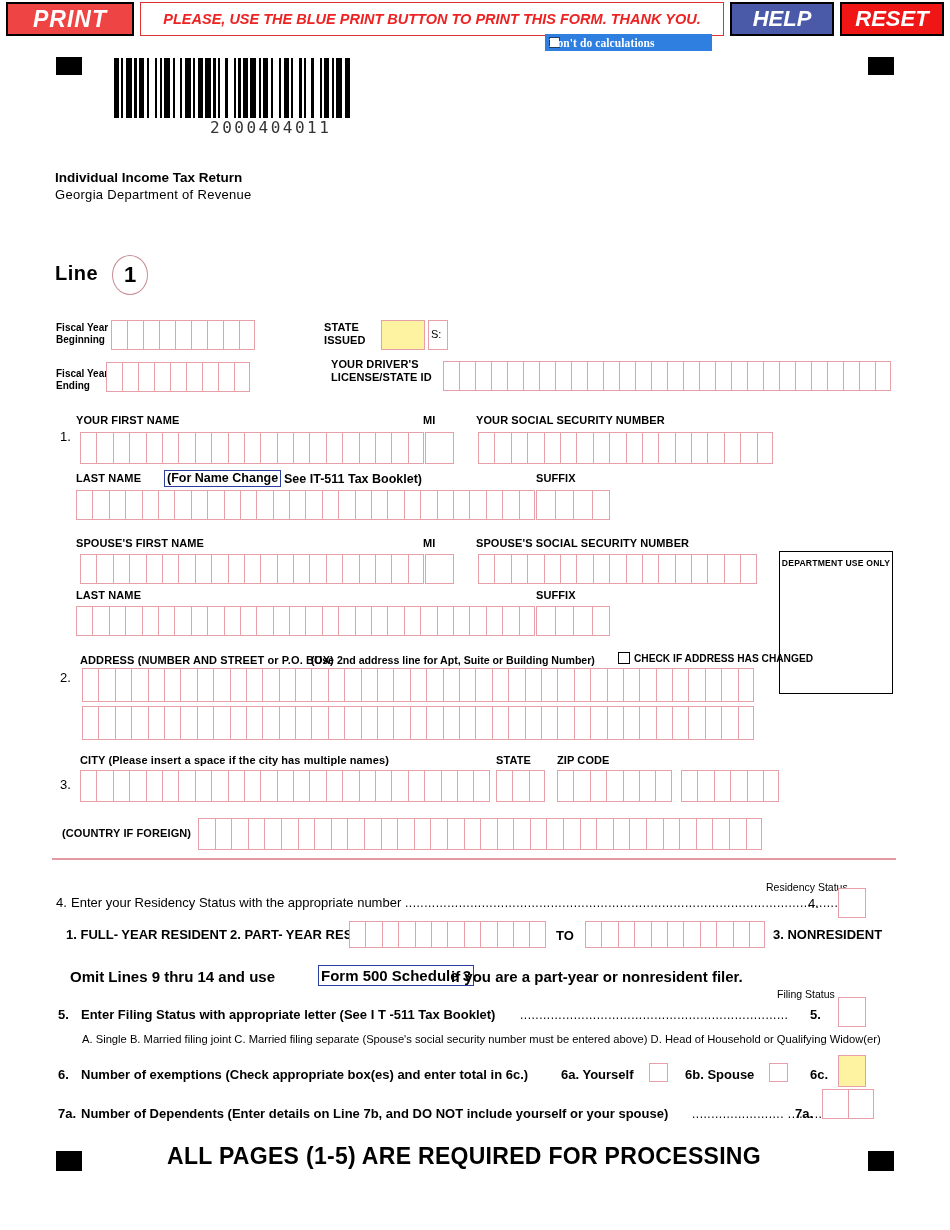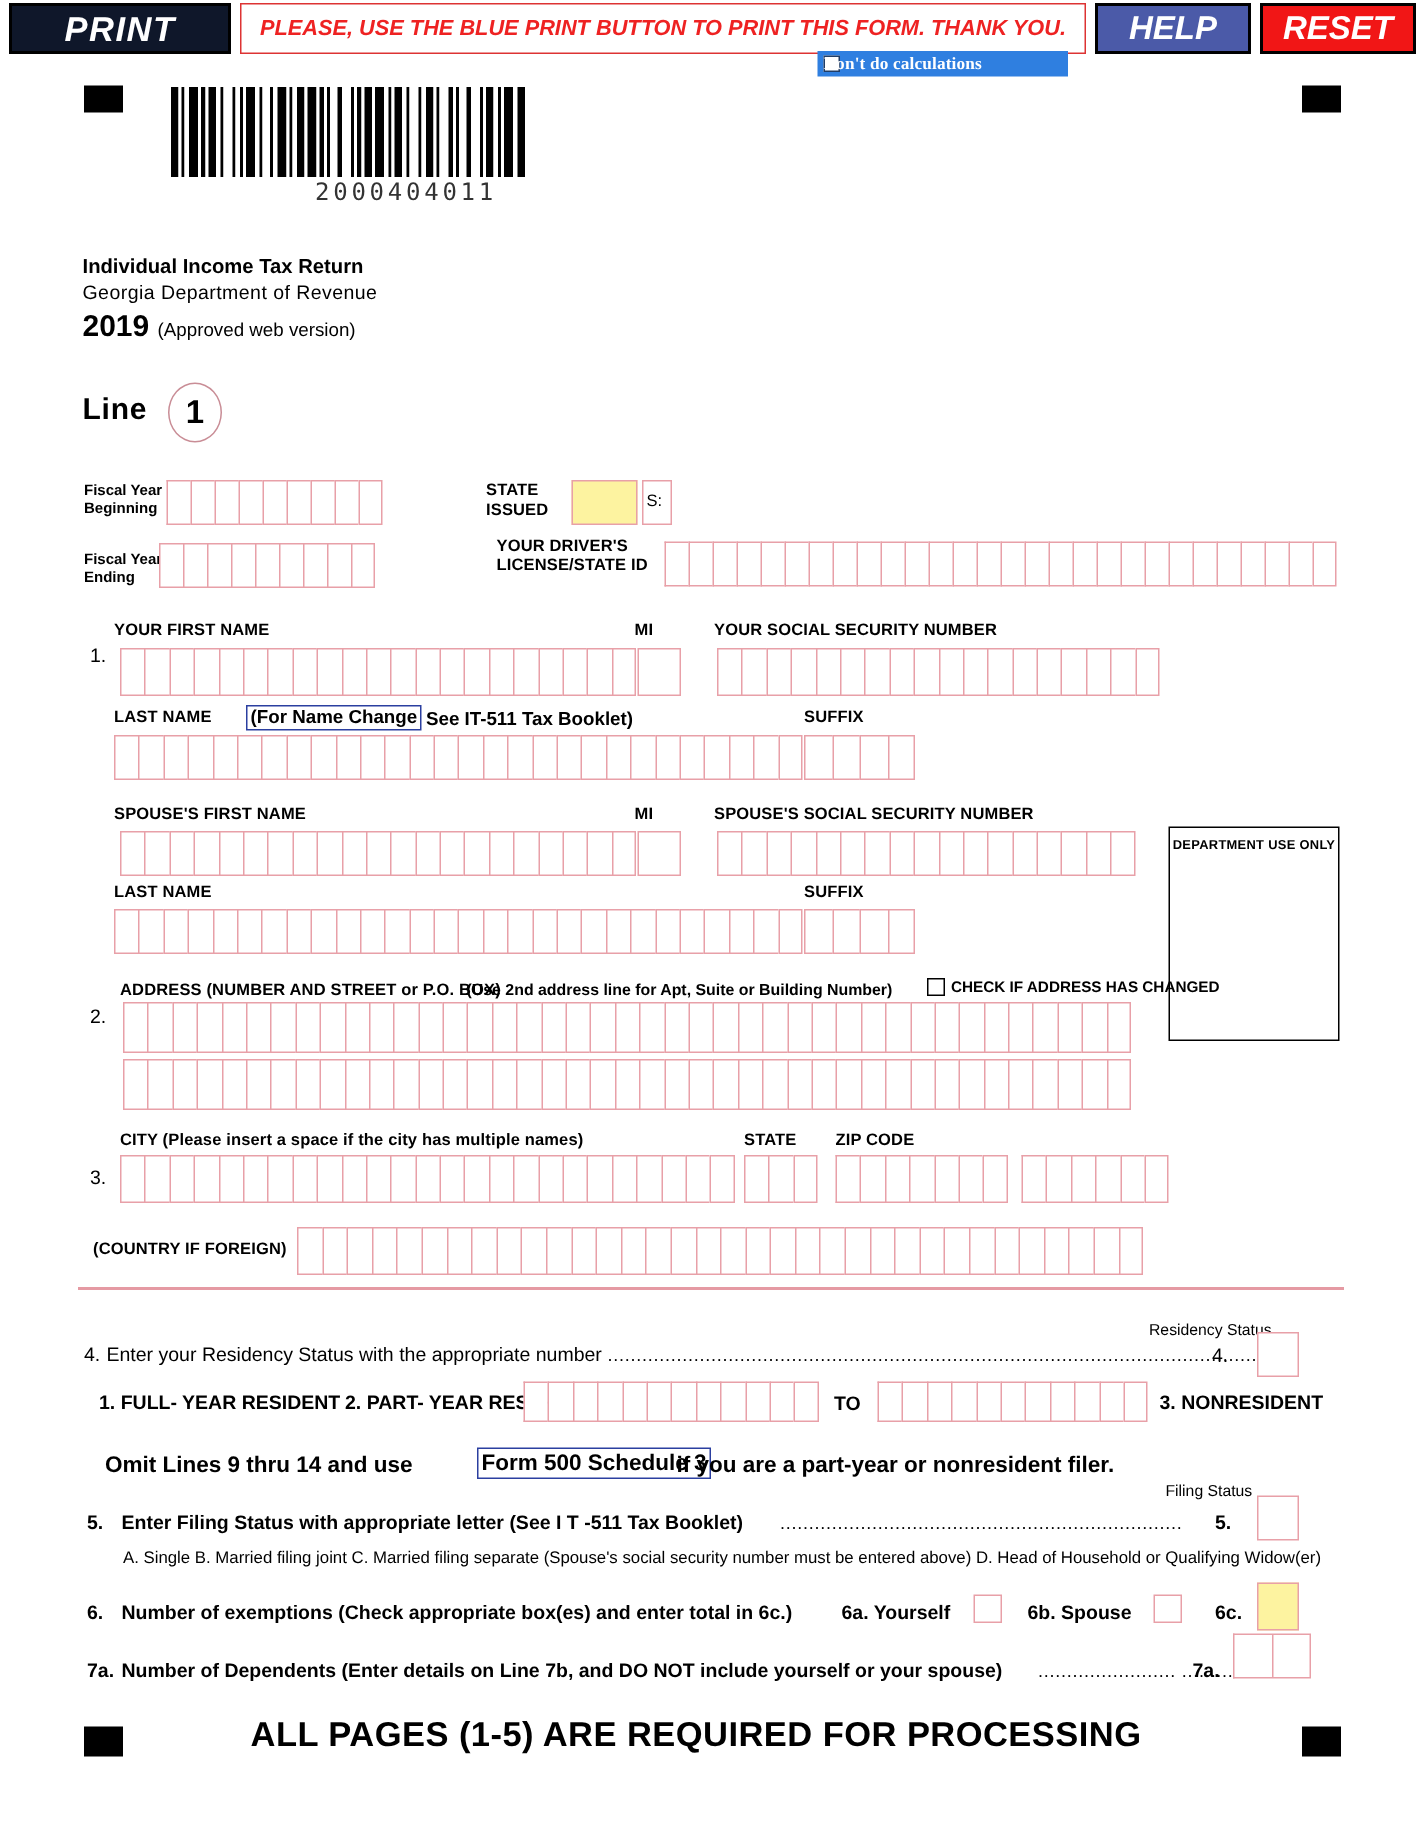--- a/index.html
+++ b/index.html
@@ -16,22 +16,22 @@
 
   
   .toolbar {
     position: absolute;
     top: 2px; left: 6px; right: 6px;
     height: 34px;
     display: flex;
     align-items: stretch;
   }
   .btn-print {
-    width: 148px;
-    background: #0f172a;
+    width: 128px;
+    background: #ef4444;
     border: 2px solid #000;
     color: #ffffff;
     font-size: 23px;
     font-weight: bold;
     font-style: italic;
     letter-spacing: 1px;
     display: flex;
     align-items: center;
     justify-content: center;
     cursor: pointer;
@@ -323,24 +323,20 @@
       <i style="width: 6px; background: rgb(0, 0, 0);"></i>
       <i style="width: 3px; background: rgb(255, 255, 255);"></i>
       <i style="width: 5px; background: rgb(0, 0, 0);"></i>
       <i style="width: 2px; background: rgb(255, 255, 255);"></i>
     </div>
   <div class="barcode-num">2000404011</div>
 
   <div class="title-block">
     <div class="t-line2">Individual Income Tax Return</div>
     <div class="t-line3">Georgia  Department  of  Revenue</div>
-    <div class="t-line4">
-      <span>2019</span>
-      <span class="approved">(Approved web version)</span>
-    </div>
   </div>
 
   <div class="page-label">Line</div>
   <div class="page-circle">1</div>
 
   <div class="lbl-sm" style="left:56px; top:322px;">Fiscal Year</div>
   <div class="lbl-sm" style="left:56px; top:334px;">Beginning</div>
   <div class="cells" id="fy-begin" style="left:111px; top:320px; height:30px;">
       <span style="width: 16px;"></span>
       <span style="width: 16px;"></span>

